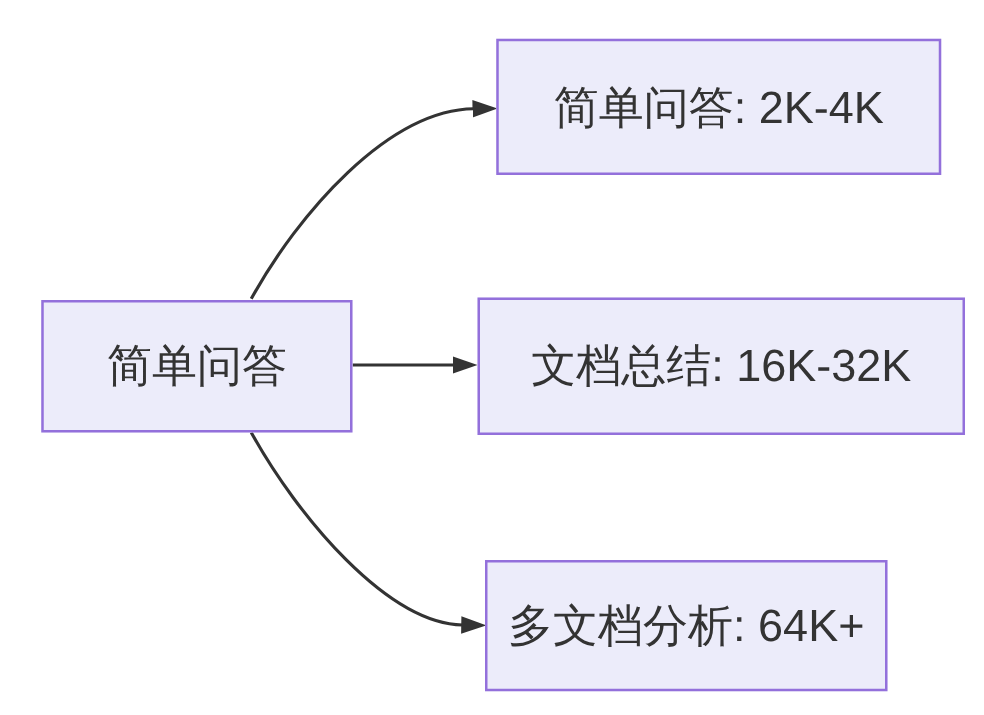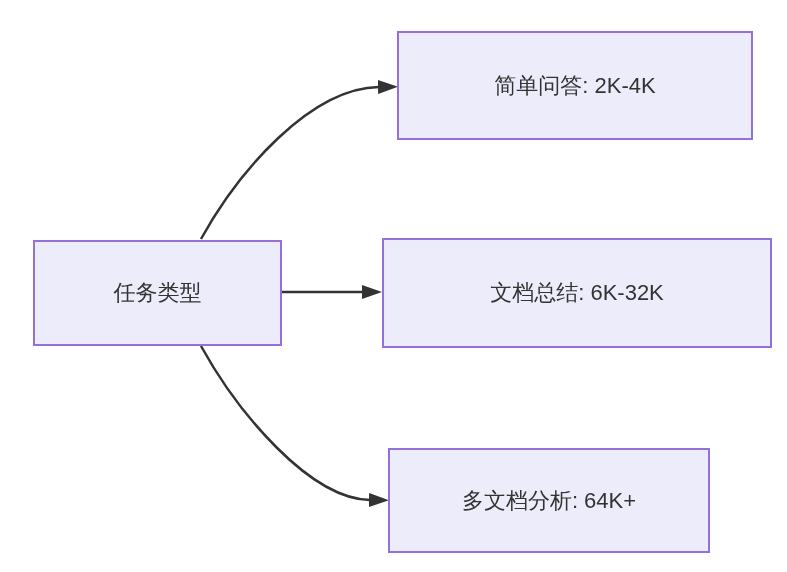--- a/index.html
+++ b/index.html
@@ -32,21 +32,21 @@
   #arrowhead path {
     fill: var(--edge, #333333);
     stroke: none;
   }
   .node {
     position: absolute;
     box-sizing: border-box;
     background: var(--node-fill, #ececfa);
     border: 2px solid var(--node-border, #9370db);
     color: var(--node-text, #333333);
-    font-size: 22px;
+    font-size: 36px;
     line-height: 1;
     display: flex;
     align-items: center;
     justify-content: center;
     text-align: center;
     white-space: nowrap;
   }
   .node-task-type   { left: 33px;  top: 240px; width: 249px; height: 106px; }
   .node-simple-qa   { left: 397px; top: 31px;  width: 356px; height: 109px; }
   .node-doc-summary { left: 382px; top: 238px; width: 390px; height: 110px; }
@@ -62,28 +62,28 @@
       <marker id="arrowhead" markerUnits="userSpaceOnUse" markerWidth="20" markerHeight="14" refX="1" refY="7" orient="auto">
         <path d="M0,0 L20,7 L0,14 Z"></path>
       </marker>
     </defs>
     <path class="edge" d="M 201 239 C 238 172, 310 88, 379 87" marker-end="url(#arrowhead)"></path>
     <path class="edge" d="M 282 292 L 363 292" marker-end="url(#arrowhead)"></path>
     <path class="edge" d="M 201 346 C 238 413, 310 499, 370 500" marker-end="url(#arrowhead)"></path>
   </svg>
 
   <div class="node node-task-type">
-    <span>任务类型</span>
+    <span>简单问答</span>
   </div>
 
   <div class="node node-simple-qa">
     <span>简单问答: 2K-4K</span>
   </div>
 
   <div class="node node-doc-summary">
-    <span>文档总结: 6K-32K</span>
+    <span>文档总结: 16K-32K</span>
   </div>
 
   <div class="node node-multi-doc">
     <span>多文档分析: 64K+</span>
   </div>
 
 </div>
 
 </body></html>

